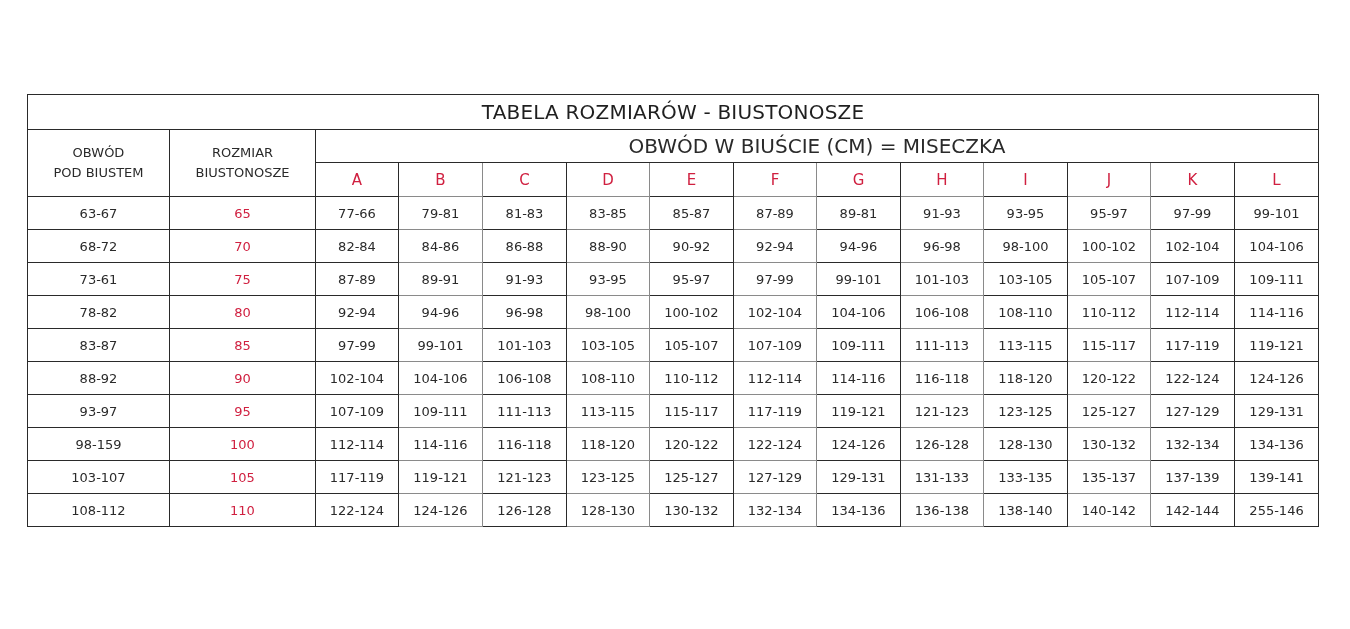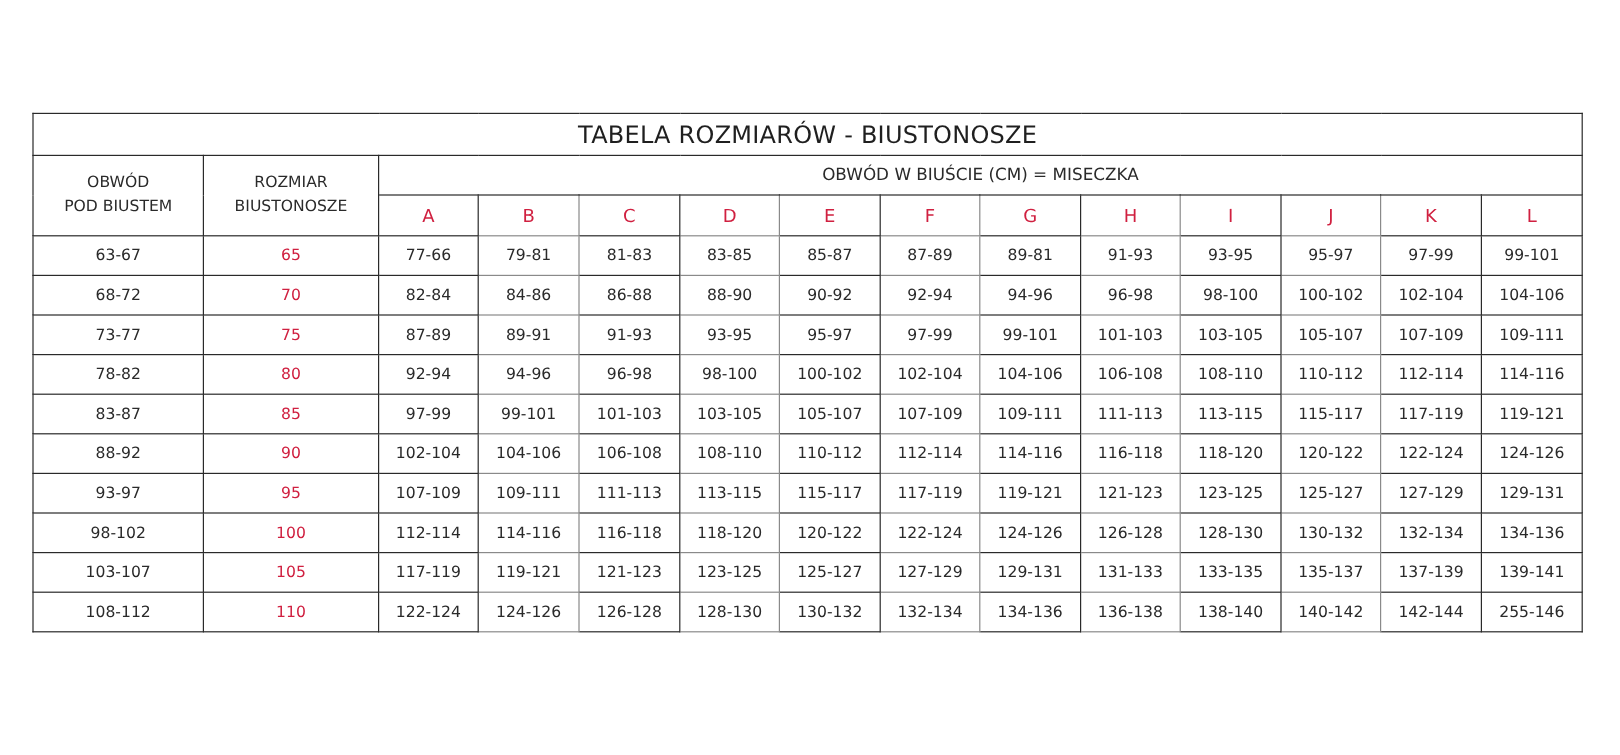--- a/index.html
+++ b/index.html
@@ -8,21 +8,21 @@
     .size-table {
       position: absolute; left: 27px; top: 94px; width: 1291px;
       border-collapse: collapse; table-layout: fixed;
     }
     .size-table td, .size-table th {
       border: 1px solid #2a2a2a; text-align: center; vertical-align: middle;
       padding: 0; font-weight: normal; font-size: 13px; color: #2a2a2a;
       white-space: nowrap; overflow: hidden;
     }
     .title-row th { height: 34px; font-size: 20px; color: #1f1f1f; letter-spacing: 0.2px; }
-    .sub-row th.group { height: 32px; font-size: 14px; }
+    .sub-row th.group { height: 32px; font-size: 20px; }
     .head-left { font-size: 14px; line-height: 20px; }
     .cup-row th { height: 33px; color: #d02040; font-size: 15px; }
     .body-row td { height: 32px; }
     .red { color: #d02040 !important; }
     .gray-b { border-color: #8a8a8a !important; }
   </style>
 </head>
 <body>
 
 <table class="size-table">
@@ -99,21 +99,21 @@
         <td>90-92</td>
         <td class="gray-b">92-94</td>
         <td>94-96</td>
         <td class="gray-b">96-98</td>
         <td>98-100</td>
         <td class="gray-b">100-102</td>
         <td>102-104</td>
         <td>104-106</td>
       </tr>
       <tr class="body-row">
-        <td>73-77</td>
+        <td>73-61</td>
         <td class="red">75</td>
         <td>87-89</td>
         <td class="gray-b">89-91</td>
         <td>91-93</td>
         <td class="gray-b">93-95</td>
         <td>95-97</td>
         <td class="gray-b">97-99</td>
         <td>99-101</td>
         <td class="gray-b">101-103</td>
         <td>103-105</td>
@@ -179,21 +179,21 @@
         <td>115-117</td>
         <td class="gray-b">117-119</td>
         <td>119-121</td>
         <td class="gray-b">121-123</td>
         <td>123-125</td>
         <td class="gray-b">125-127</td>
         <td>127-129</td>
         <td>129-131</td>
       </tr>
       <tr class="body-row">
-        <td>98-102</td>
+        <td>98-159</td>
         <td class="red">100</td>
         <td>112-114</td>
         <td class="gray-b">114-116</td>
         <td>116-118</td>
         <td class="gray-b">118-120</td>
         <td>120-122</td>
         <td class="gray-b">122-124</td>
         <td>124-126</td>
         <td class="gray-b">126-128</td>
         <td>128-130</td>

